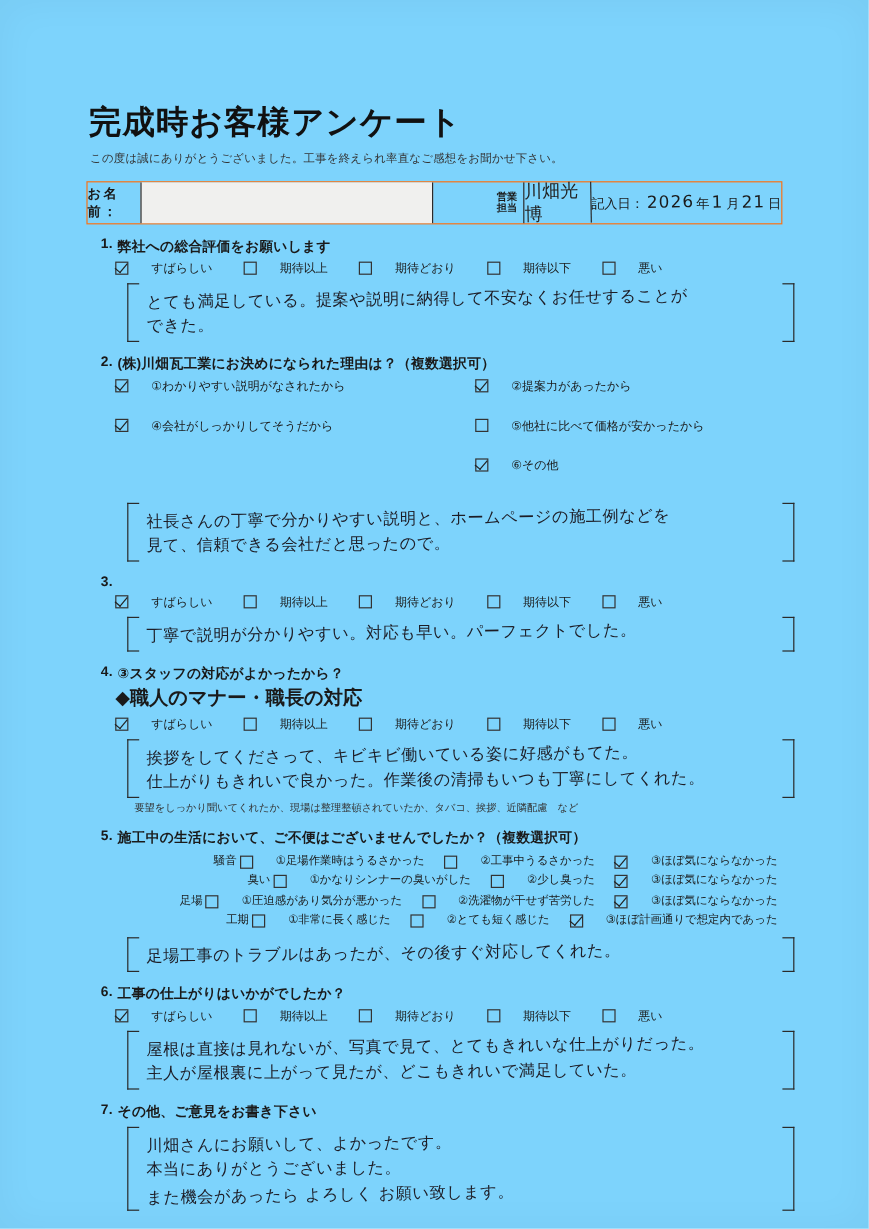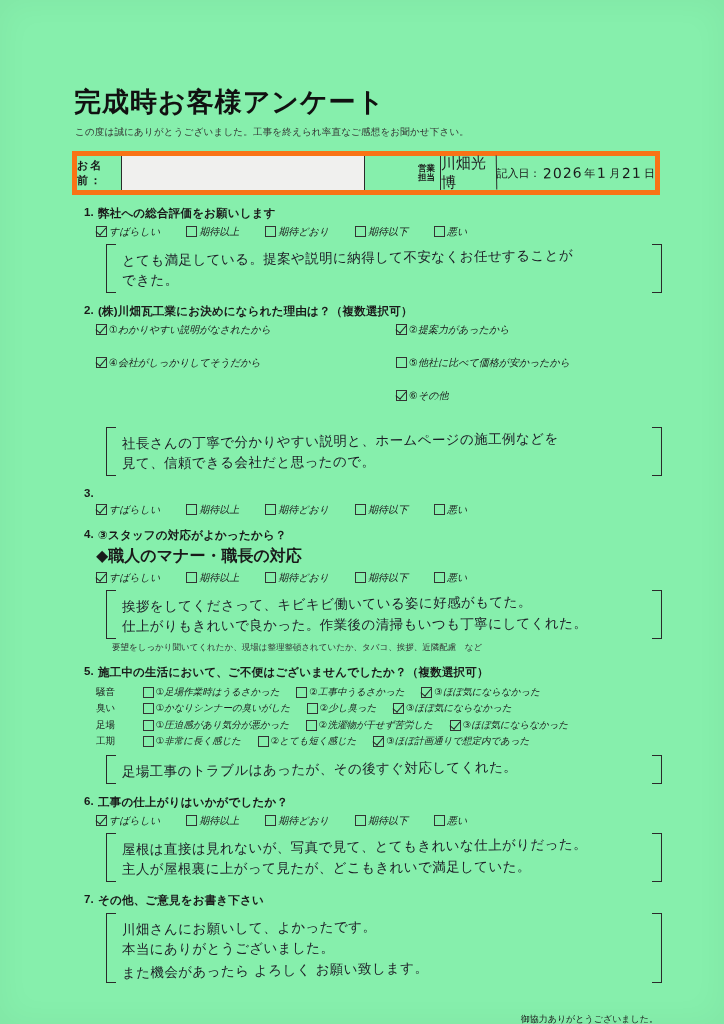--- a/index.html
+++ b/index.html
@@ -6,21 +6,21 @@
   body{
     width:724px;height:1024px;
     background:#ffffff;
     font-family:"Liberation Sans","DejaVu Sans",sans-serif;
     color:#1a1a1a;
     position:relative;
     overflow:hidden;
   }
   .page{
     position:absolute;inset:0;
-    background:#86efac;
+    background:#7dd3fc;
   }
   
   .scan-edge{
     position:absolute;top:0;left:0;width:100%;height:100%;
     box-shadow:inset 0 0 34px rgba(0,0,0,0.045);
     pointer-events:none;
   }
   .sheet{
     position:absolute;
     left:62px;top:62px;
@@ -40,21 +40,21 @@
     color:#333;
     margin:6px 0 0 13px;
     letter-spacing:.2px;
   }
 
   
   .name-band{
     position:relative;
     margin:12px 0 0 10px;
     width:578px;height:34px;
-    border:5px solid #f97316;
+    border:1px solid #f97316;
     display:flex;align-items:stretch;
     font-size:11px;
   }
   .nb-label{
     width:74px;display:flex;align-items:center;justify-content:center;
     font-weight:bold;letter-spacing:2px;
   }
   .nb-input{
     flex:0 0 242px;border-left:1px solid #2b2b2b;border-right:1px solid #2b2b2b;
     background:#f0f0ee;
@@ -94,21 +94,21 @@
   }
   .q-num{width:22px;text-align:right;}
   .q-sub{
     font-size:16px;font-weight:bold;margin:3px 0 0 24px;
   }
   .opts{
     display:flex;flex-wrap:wrap;
     margin:4px 0 0 24px;
     font-size:10px;
   }
-  .opt{ margin-right:26px; white-space:nowrap; position:relative; padding-left:13px;font-style:italic;}
+  .opt{ margin-right:26px; white-space:nowrap; position:relative; padding-left:30px;}
   .box{
     position:absolute;left:0;top:1px;
     width:9px;height:9px;border:1px solid #333;
   }
   .box.checked::after{
     content:"";position:absolute;left:1px;top:-2px;
     width:5px;height:9px;border-right:1.4px solid #222;border-bottom:1.4px solid #222;
     transform:rotate(40deg);
   }
   .opt-grid{
@@ -138,21 +138,21 @@
     letter-spacing:.4px;
     display:block;
     transform:rotate(-0.7deg);
   }
   .hw.l2{transform:rotate(-0.4deg);}
   .hw.l3{transform:rotate(-1deg);}
   .note{
     font-size:8.5px;color:#333;margin:3px 0 0 40px;
   }
   .lines-list{
-    margin:4px 0 0 24px;font-size:9.5px;line-height:1.75;
+    margin:4px 0 0 24px;font-size:9.5px;line-height:1.75;text-align:right;
   }
   .lines-list .row{white-space:nowrap;}
   .lines-list .opt{margin-right:14px;}
   .q5-lead{display:inline-block;width:44px;}
 
   
   .footer{
     position:relative;margin:10px 0 0 0;height:40px;
   }
   .thanks{
@@ -230,20 +230,23 @@
     <div class="q">
       <div class="q-head">
         <span class="q-num">3.</span>
       </div>
       <div class="opts">
         <span class="opt"><span class="box checked"></span><span>すばらしい</span></span>
         <span class="opt"><span class="box"></span><span>期待以上</span></span>
         <span class="opt"><span class="box"></span><span>期待どおり</span></span>
         <span class="opt"><span class="box"></span><span>期待以下</span></span>
         <span class="opt"><span class="box"></span><span>悪い</span></span>
+      </div>
+      <div class="ans">
+        <span class="hw">丁寧で説明が分かりやすい。対応も早い。パーフェクトでした。</span>
       </div>
     </div>
 
     <div class="q">
       <div class="q-head">
         <span class="q-num">4.</span>
         <span>③スタッフの対応がよかったから？</span>
       </div>
       <div class="q-sub">◆職人のマナー・職長の対応</div>
       <div class="opts">

